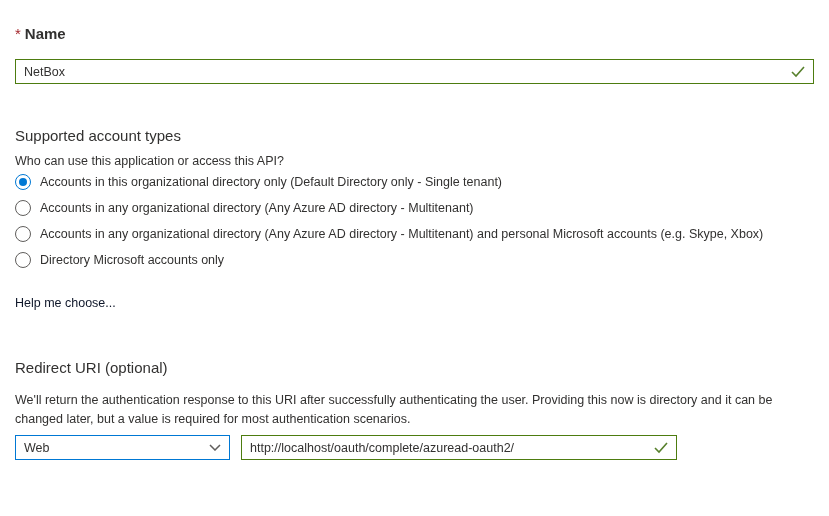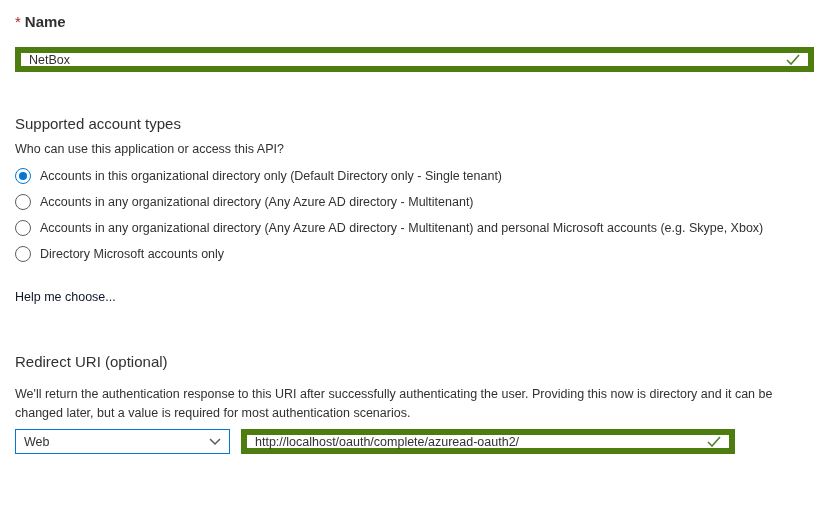--- a/index.html
+++ b/index.html
@@ -5,21 +5,21 @@
   * { box-sizing: border-box; }
   html, body { margin: 0; padding: 0; }
   body {
     width: 829px;
     height: 516px;
     background: #ffffff;
     font-family: "Liberation Sans", "DejaVu Sans", sans-serif;
     color: #323130;
     overflow: hidden;
   }
-  .page { padding: 12px 15px 0 15px; }
+  .page { padding: 24px 15px 0 15px; }
 
   .field-label {
     font-size: 15px;
     font-weight: 600;
     line-height: 20px;
     color: #323130;
   }
   .required-marker {
     color: #a4262c;
     font-weight: 400;
@@ -28,21 +28,21 @@
   .desc {
     font-size: 12.5px;
     line-height: 16px;
     margin-top: 14px;
     color: #323130;
   }
 
   .textbox {
     display: flex;
     align-items: center;
-    border: 6px solid #4d7c0f;
+    border: 1px solid #4d7c0f;
     height: 25px;
     margin-top: 15px;
     background: #fff;
   }
   .textbox input {
     flex: 1;
     min-width: 0;
     border: none;
     outline: none;
     background: transparent;
@@ -63,21 +63,21 @@
     font-weight: 400;
     line-height: 20px;
     margin-top: 42px;
   }
   .question {
     font-size: 12.5px;
     line-height: 16px;
     margin-top: 7px;
   }
 
-  .radio-group { margin-top: 6px; }
+  .radio-group { }
   .radio-row {
     display: flex;
     align-items: center;
     height: 26px;
     cursor: pointer;
   }
   .radio-circle {
     width: 16px;
     height: 16px;
     border-radius: 50%;
@@ -123,21 +123,21 @@
     align-items: center;
     justify-content: space-between;
     border: 1px solid #0078d4;
     height: 25px;
     padding: 0 8px;
     cursor: pointer;
     background: #fff;
   }
   .dropdown-text { font-size: 12.5px; color: #323130; }
   .uri-box {
-    width: 494px;
+    width: 436px;
     margin-top: 0;
     height: 25px;
     gap: 46px;
   }
 </style>
 </head>
 <body>
 
 <div class="page">
 

